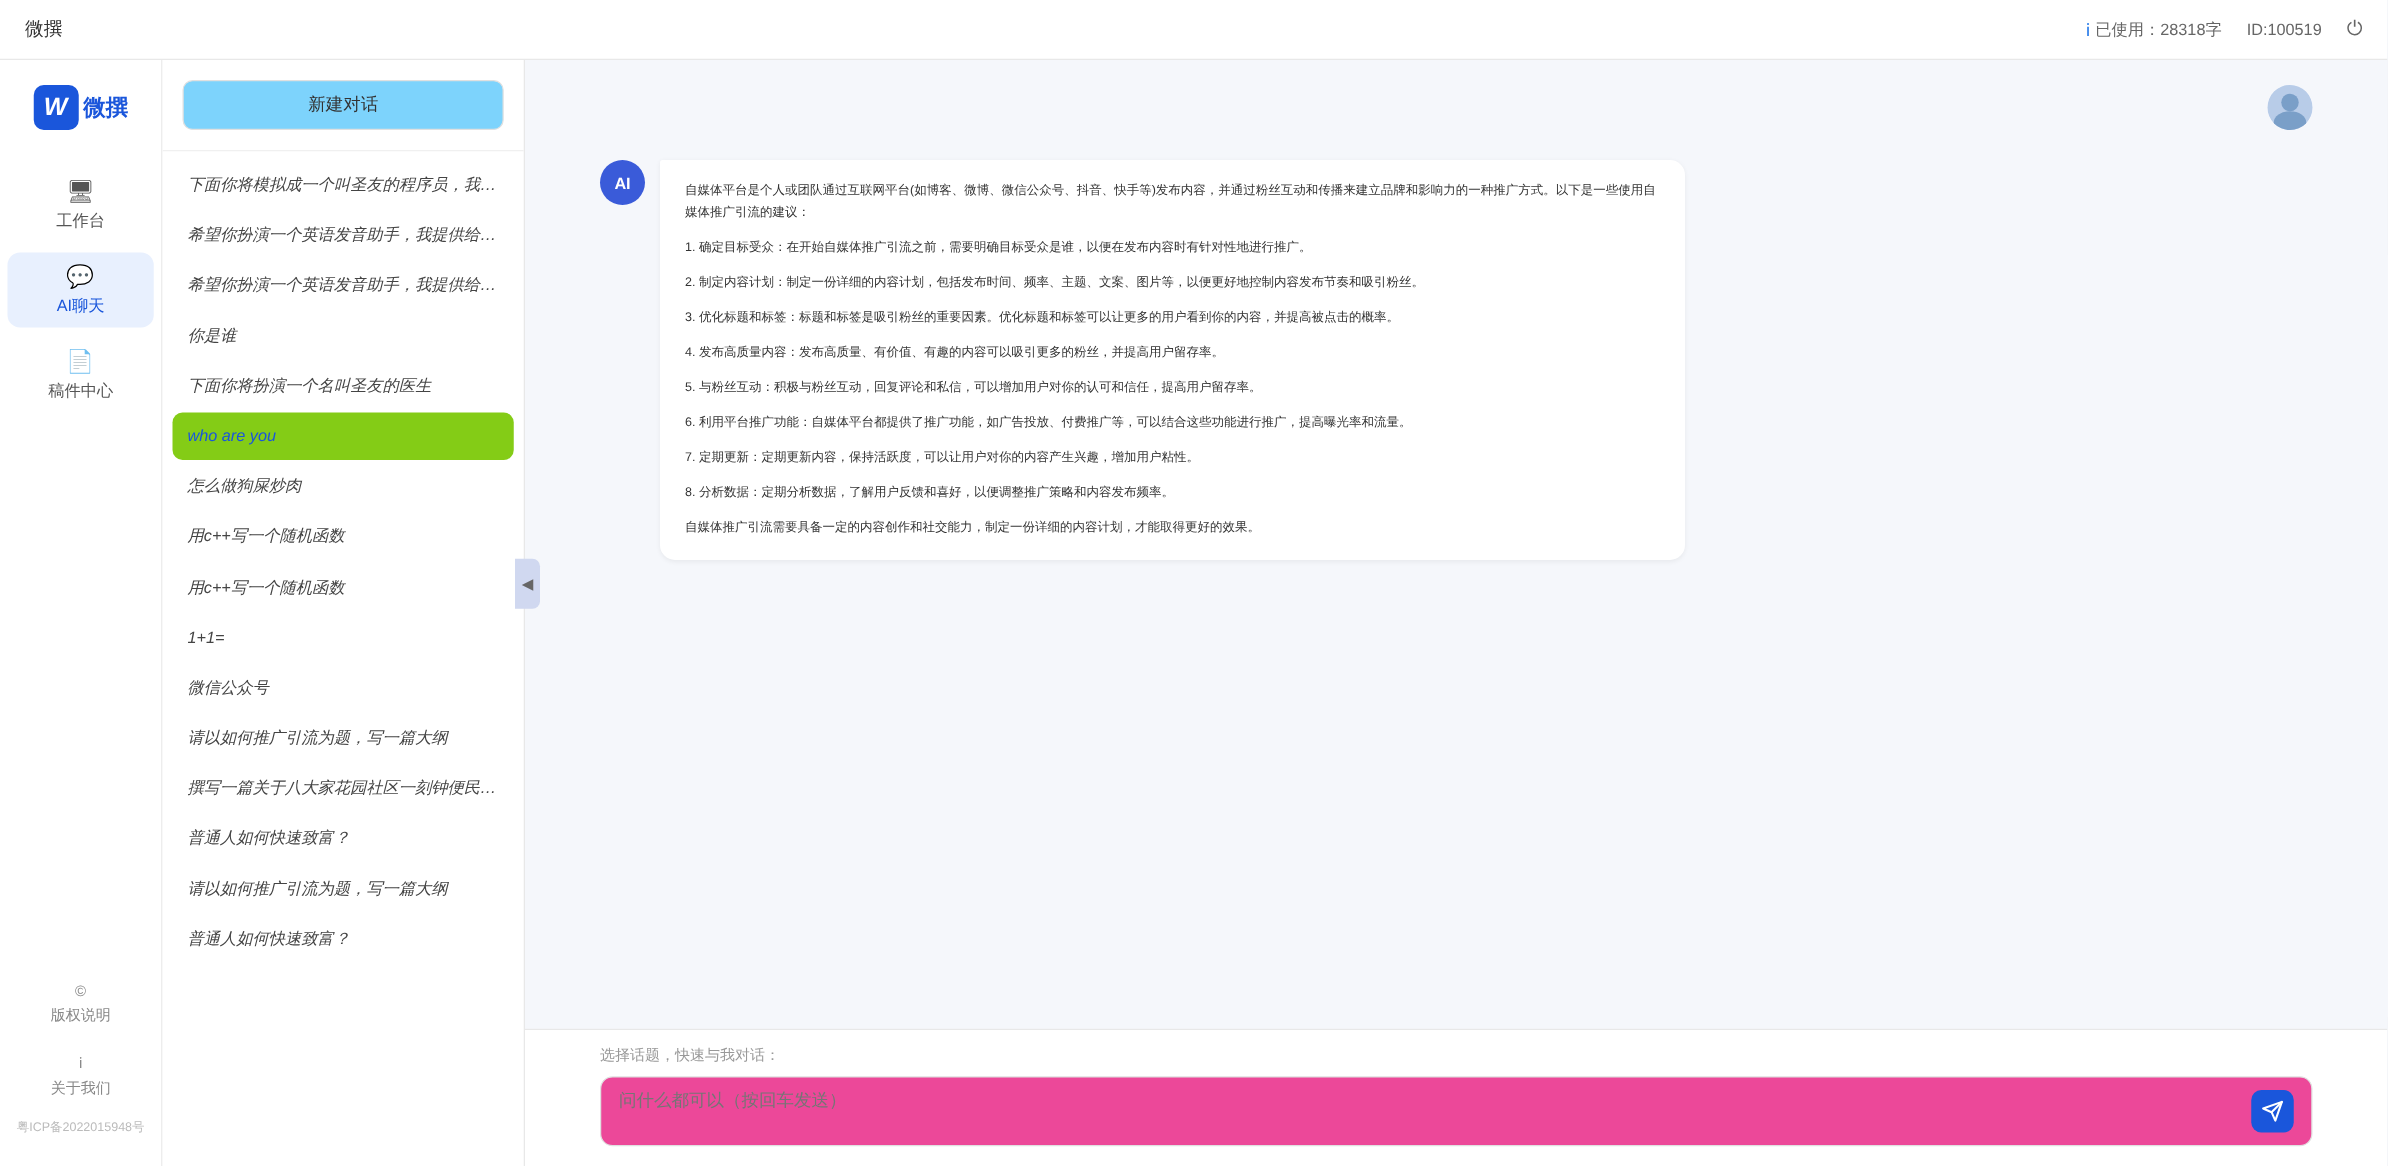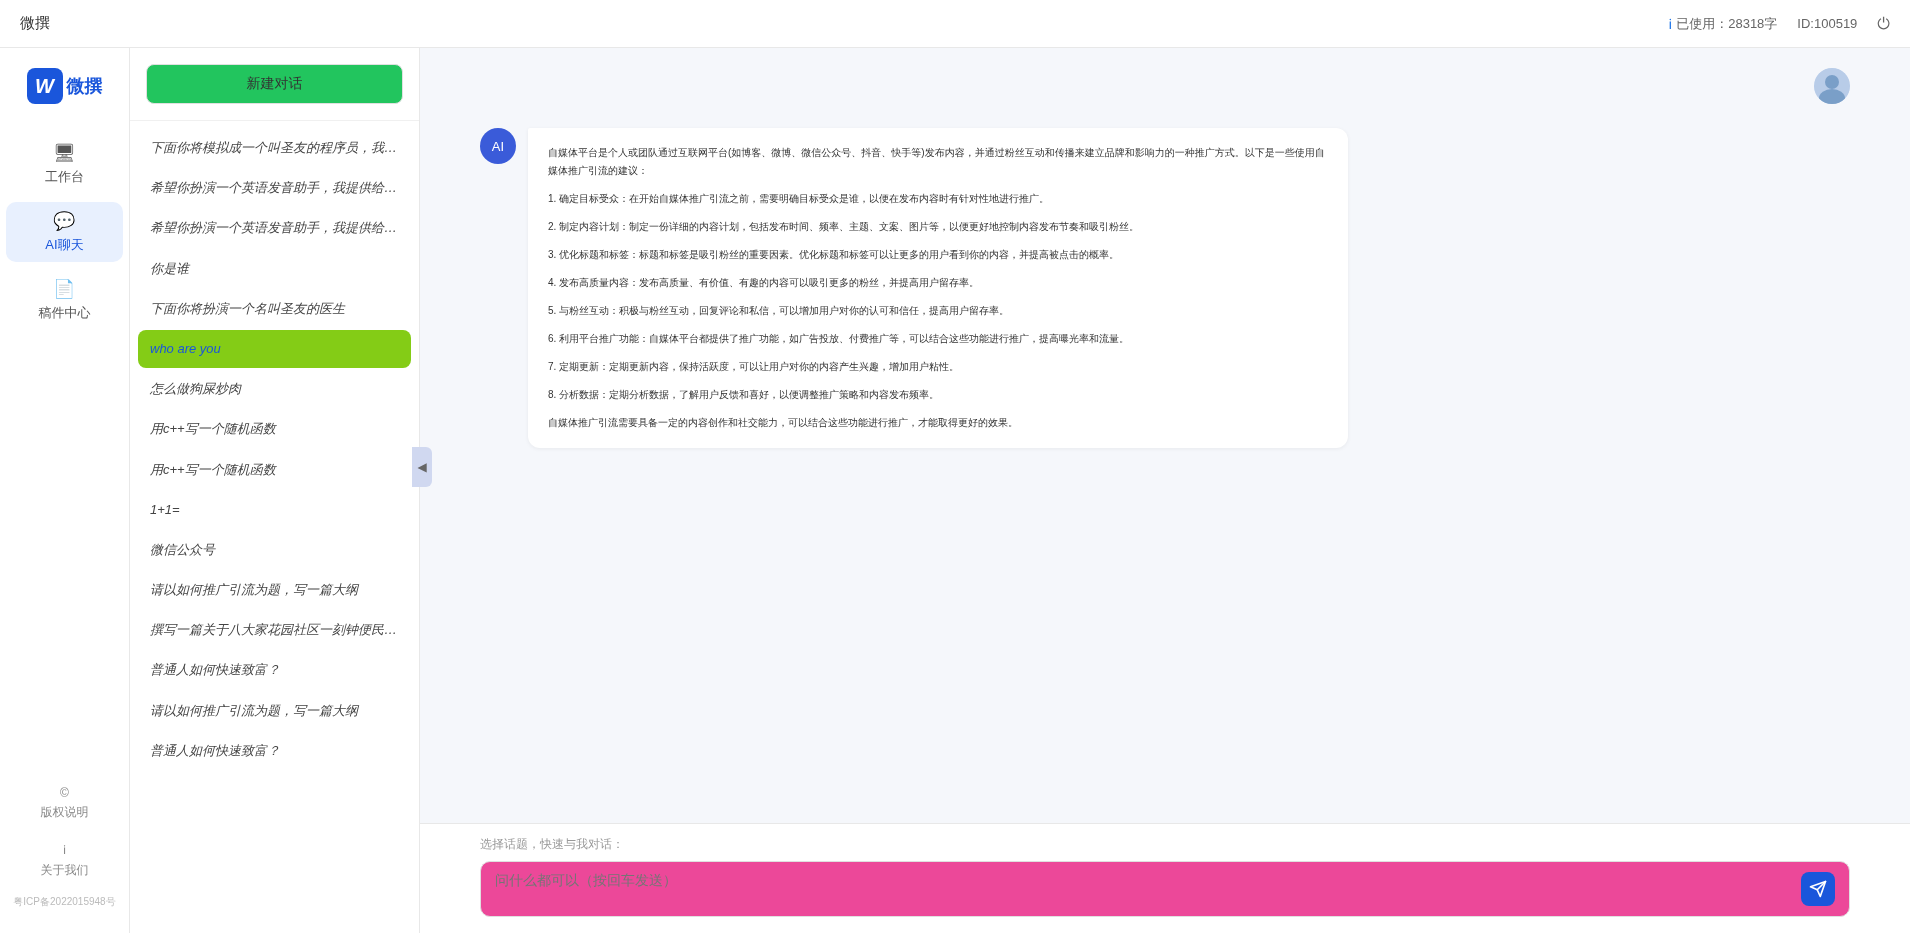--- a/index.html
+++ b/index.html
@@ -104,21 +104,21 @@
       overflow: hidden;
     }
     .sidebar-header {
       padding: 16px;
       border-bottom: 1px solid #f0f0f0;
       flex-shrink: 0;
     }
     .new-chat-btn {
       width: 100%;
       padding: 10px;
-      background: #22c55e;
+      background: #7dd3fc;
       border: 1px solid #e0e0e0;
       border-radius: 8px;
       font-size: 14px;
       color: #333;
       cursor: pointer;
       text-align: center;
       font-weight: 500;
     }
     .sidebar-list {
       flex: 1;
@@ -180,21 +180,21 @@
       margin-bottom: 24px;
     }
     .msg-row.user { justify-content: flex-end; }
     .msg-row.ai { justify-content: flex-start; }
 
     .avatar {
       width: 36px; height: 36px;
       border-radius: 50%;
       flex-shrink: 0;
       display: flex; align-items: center; justify-content: center;
-      font-size: 14px; font-weight: 400;
+      font-size: 14px; font-weight: 700;
     }
     .avatar.user-avatar {
       background: #c8d8f0;
       overflow: hidden;
     }
     .avatar.ai-avatar {
       background: #3a5bd9;
       color: #fff;
       font-size: 13px;
     }
@@ -361,21 +361,21 @@
           <div class="msg-text" id="ai-msg-text">
           <p>自媒体平台是个人或团队通过互联网平台(如博客、微博、微信公众号、抖音、快手等)发布内容，并通过粉丝互动和传播来建立品牌和影响力的一种推广方式。以下是一些使用自媒体推广引流的建议：</p>
               <p>1. 确定目标受众：在开始自媒体推广引流之前，需要明确目标受众是谁，以便在发布内容时有针对性地进行推广。</p>
               <p>2. 制定内容计划：制定一份详细的内容计划，包括发布时间、频率、主题、文案、图片等，以便更好地控制内容发布节奏和吸引粉丝。</p>
               <p>3. 优化标题和标签：标题和标签是吸引粉丝的重要因素。优化标题和标签可以让更多的用户看到你的内容，并提高被点击的概率。</p>
               <p>4. 发布高质量内容：发布高质量、有价值、有趣的内容可以吸引更多的粉丝，并提高用户留存率。</p>
               <p>5. 与粉丝互动：积极与粉丝互动，回复评论和私信，可以增加用户对你的认可和信任，提高用户留存率。</p>
               <p>6. 利用平台推广功能：自媒体平台都提供了推广功能，如广告投放、付费推广等，可以结合这些功能进行推广，提高曝光率和流量。</p>
               <p>7. 定期更新：定期更新内容，保持活跃度，可以让用户对你的内容产生兴趣，增加用户粘性。</p>
               <p>8. 分析数据：定期分析数据，了解用户反馈和喜好，以便调整推广策略和内容发布频率。</p>
-              <p>自媒体推广引流需要具备一定的内容创作和社交能力，可以结合这些功能进行推广，才能取得更好的效果。</p>
+              <p>自媒体推广引流需要具备一定的内容创作和社交能力，制定一份详细的内容计划，才能取得更好的效果。</p>
             </div>
         </div>
       </div>
 
     </div>
 
     <div class="chat-input-area">
       <div class="quick-prompt-label">选择话题，快速与我对话：</div>
       <div class="input-box-wrap">
         <textarea class="input-box" rows="1" placeholder="问什么都可以（按回车发送）" style=""></textarea>

